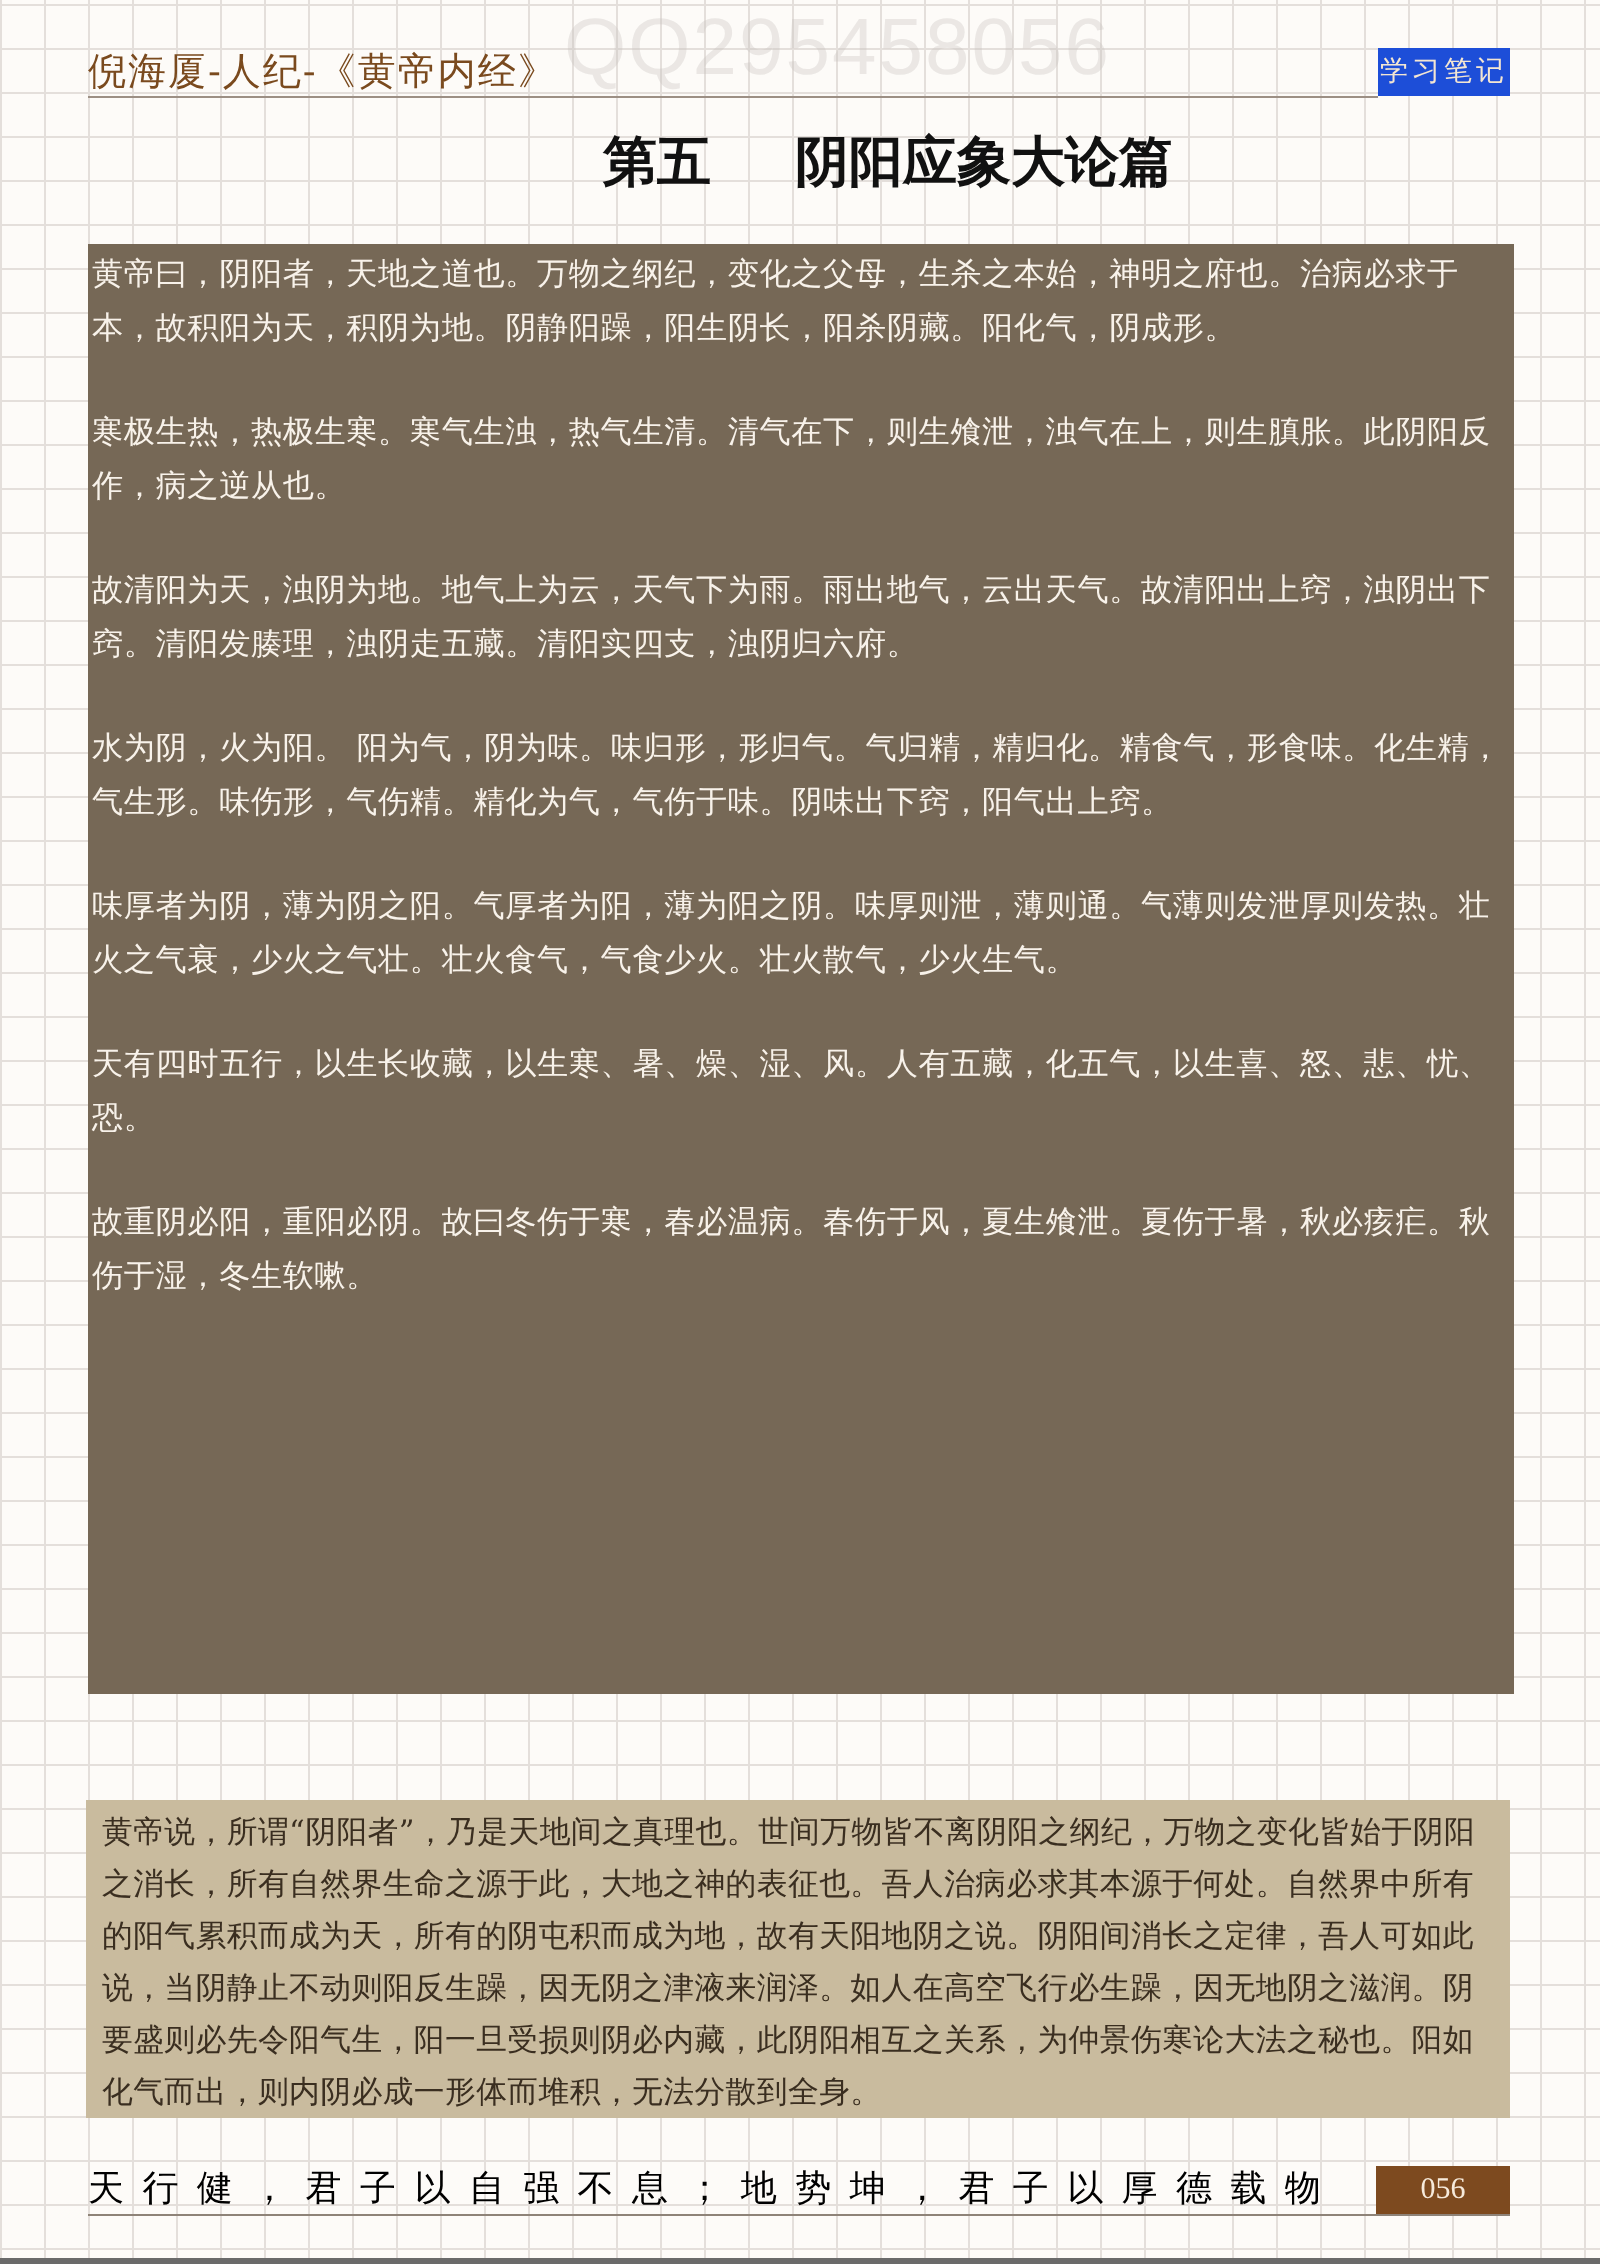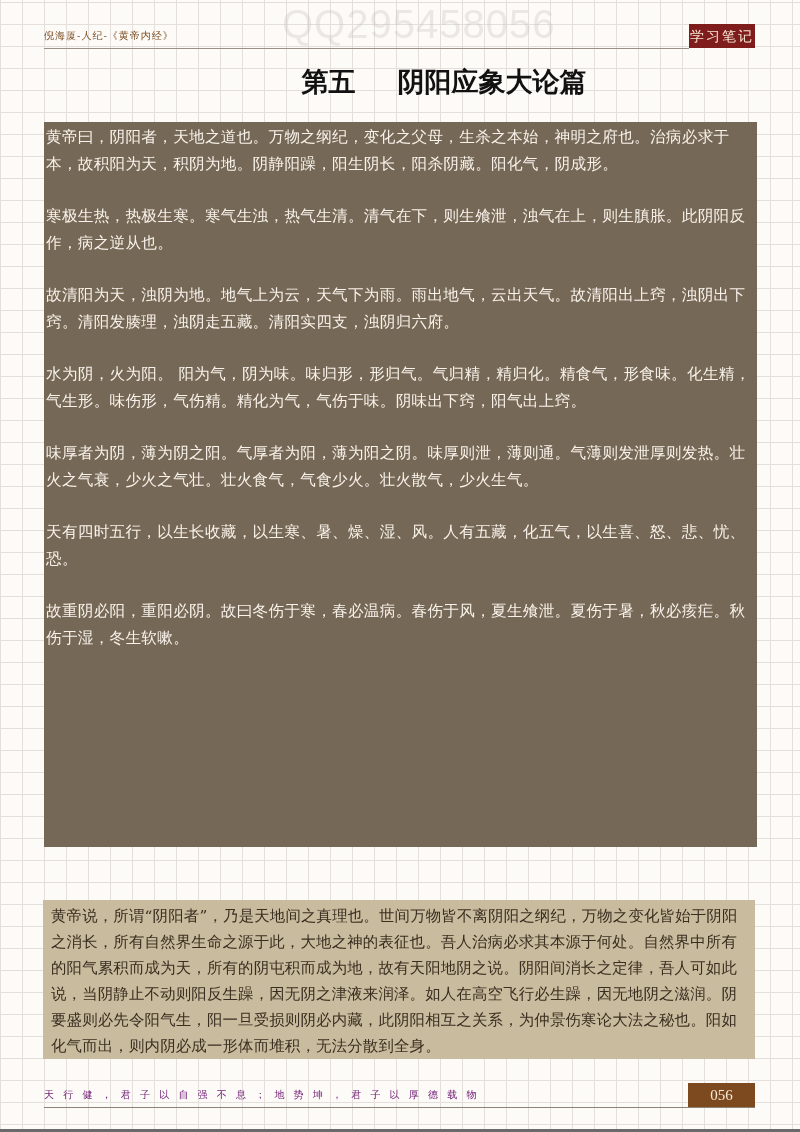--- a/index.html
+++ b/index.html
@@ -15,29 +15,29 @@
   }
   .watermark {
     position: absolute; left: 282px; top: 2px;
     font-family: "Liberation Sans", "DejaVu Sans", sans-serif;
     font-size: 40px; color: rgba(200,196,192,0.35); letter-spacing: 1px;
     line-height: 44px;
     text-align: center;
   }
   .header-title {
     position: absolute; left: 44px; top: 26px;
-    font-size: 10px; color: #7a4a1e; letter-spacing: 1px; line-height: 20px;
+    font-size: 19px; color: #7a4a1e; letter-spacing: 1px; line-height: 20px;
   }
   .header-rule {
     position: absolute; left: 44px; top: 48px; width: 645px; height: 1px;
     background: #9c8f84;
   }
   .header-tag {
     position: absolute; left: 689px; top: 24px; width: 66px; height: 24px;
-    background: #7f1d1d; color: #f4e6d2;
+    background: #1d4ed8; color: #f4e6d2;
     font-size: 14px; line-height: 24px; text-align: center; letter-spacing: 2px;
   }
   .chapter-title {
     position: absolute; left: 0; top: 62px; width: 800px; text-align: center;
     font-family: "DejaVu Sans", "Liberation Sans", sans-serif;
     font-weight: bold; font-size: 27px; color: #111; line-height: 40px; padding-left: 44px;
   }
   .chapter-title .gap { display: inline-block; width: 42px; }
   .original {
     position: absolute; left: 44px; top: 122px; width: 713px; height: 725px;
@@ -50,21 +50,21 @@
   .commentary {
     position: absolute; left: 43px; top: 872px; width: 712px; height: 159px;
     background: #c9bb9e; box-sizing: border-box; padding: 3px 6px 0 8px; margin-top: 28px;
   }
   .commentary p {
     margin: 0; color: #3a2e20;
     font-size: 15.4px; line-height: 26px; letter-spacing: 0.2px;
   }
   .footer-motto {
     position: absolute; left: 44px; top: 1083px; width: 608px; height: 24px;
-    font-size: 10px; line-height: 24px; color: #701a75;
+    font-size: 18px; line-height: 24px; color: #000000;
     letter-spacing: 9.2px; white-space: nowrap;
   }
   .footer-rule {
     position: absolute; left: 44px; top: 1107px; width: 711px; height: 1px;
     background: #8e8378;
   }
   .page-number {
     position: absolute; left: 688px; top: 1083px; width: 67px; height: 24px;
     background: #7d4a1f; color: #f6eadb;
     font-family: "Liberation Serif", "DejaVu Serif", serif;

